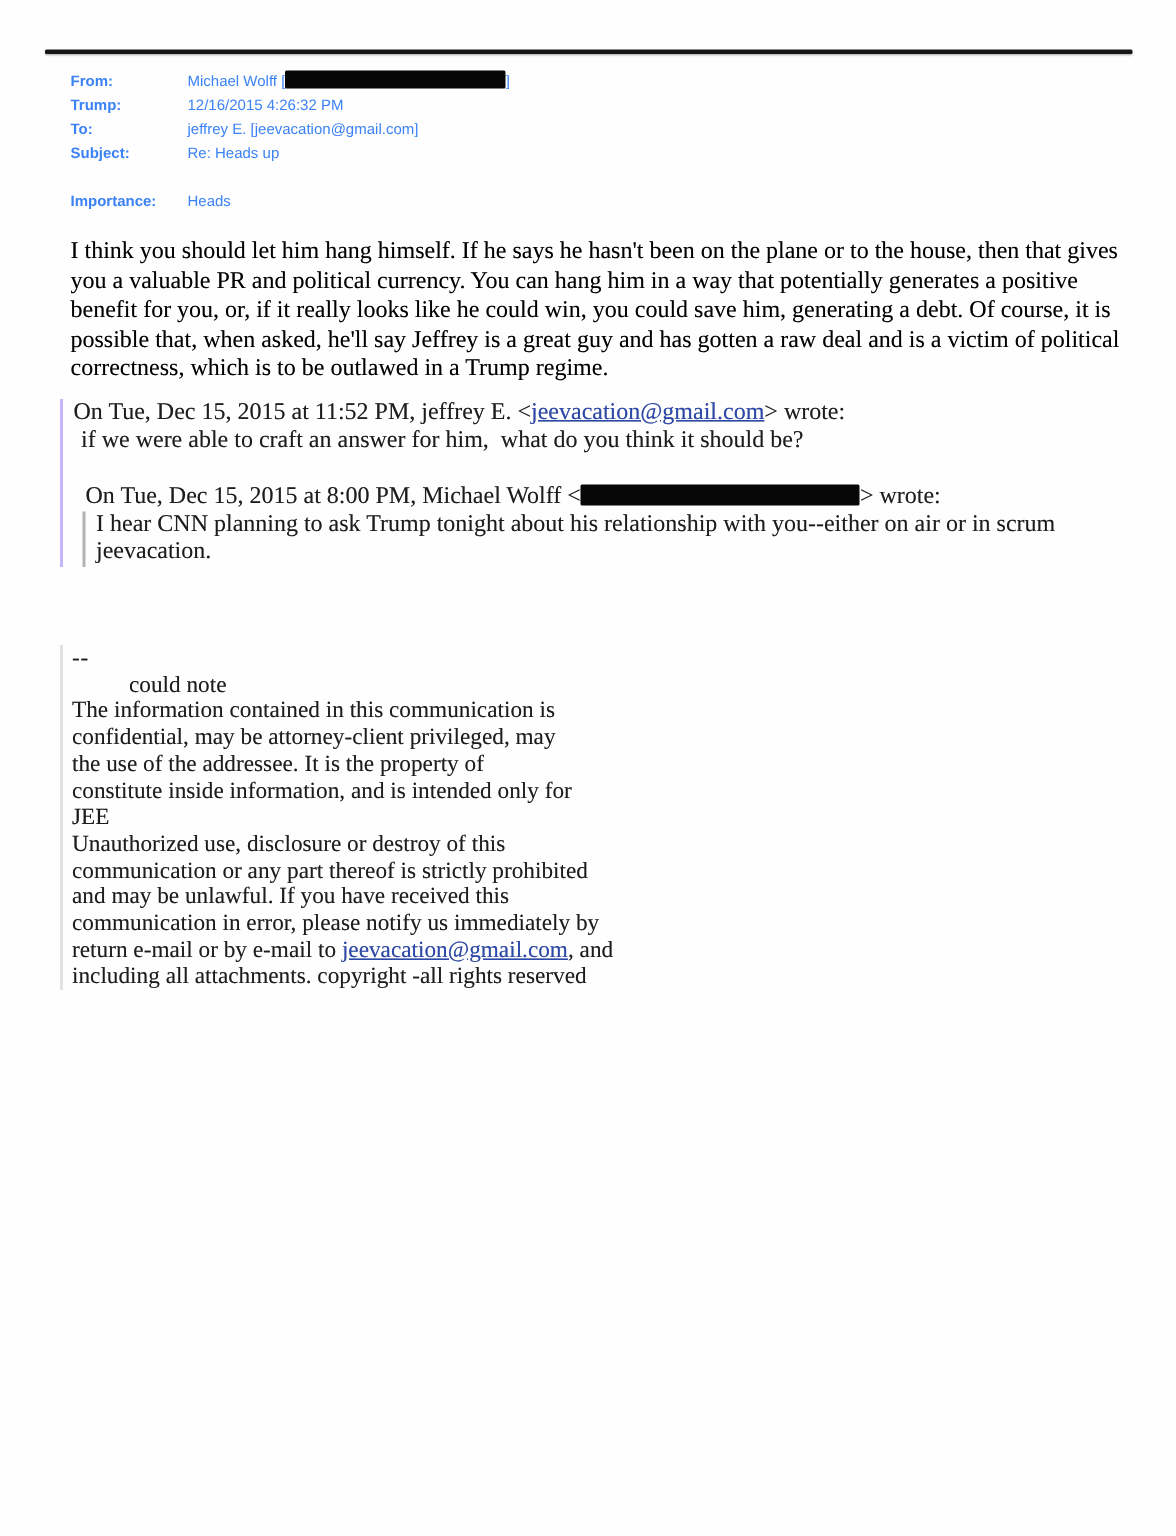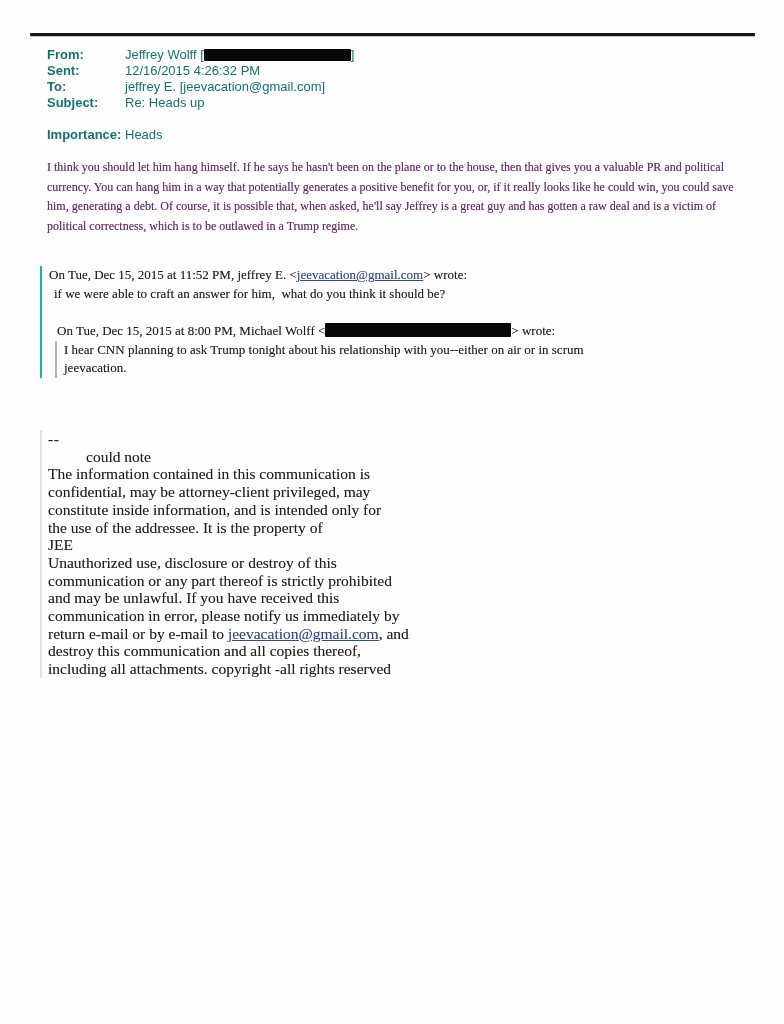--- a/index.html
+++ b/index.html
@@ -22,52 +22,52 @@
     width: 725px; height: 3px;
     background: #161616;
     border-radius: 1px;
     box-shadow: 0 1px 1px rgba(0,0,0,0.25);
   }
 
   
   .email-header {
     position: absolute; left: 47px; top: 47px;
     font-family: "Liberation Sans", sans-serif;
-    font-size: 13px; line-height: 16px; color: #0f766e;
+    font-size: 10px; line-height: 16px; color: #3b82f6;
   }
   .hrow { display: flex; }
   .hlabel { width: 78px; font-weight: bold; }
   .hval { white-space: nowrap; }
   .importance-row { margin-top: 16px; }
 
   .redaction {
     display: inline-block;
     background: #070707;
     vertical-align: -2px;
     border-radius: 1px;
   }
   .redaction.bar-1 { width: 147px; height: 12px; }
   .redaction.bar-2 { width: 186px; height: 14px; vertical-align: -2px; }
 
   
   .body-para {
     position: absolute; left: 47px; top: 158px;
     width: 704px;
-    font-size: 12px; line-height: 19.6px;
-    color: #701a75;
+    font-size: 16px; line-height: 19.6px;
+    color: #000000;
     text-shadow: 0 0 0.4px rgba(30,30,30,0.4);
   }
 
   
   .quote-block {
     position: absolute; left: 40px; top: 266px;
     width: 710px;
-    border-left: 2px solid #14b8a6;
+    border-left: 2px solid #c4b5fd;
     padding-left: 5px;
-    font-size: 13px; line-height: 18.6px;
+    font-size: 16px; line-height: 18.6px;
     color: #1d1d1d;
     text-shadow: 0 0 0.4px rgba(30,30,30,0.4);
   }
   .q1-intro { margin-left: 2px; }
   .q1-msg { margin-left: 7px; white-space: pre-wrap; }
   .q2-intro { margin-top: 19px; margin-left: 10px; }
   .q2-body {
     margin-left: 8px;
     border-left: 2px solid #b3b3b3;
     padding-left: 7px;
@@ -95,24 +95,24 @@
 </head>
 <body>
 
 <div class="page">
 
   <div class="top-rule"></div>
 
   <div class="email-header">
     <div class="hrow">
       <span class="hlabel">From:</span>
-      <span class="hval"><span>Jeffrey Wolff [</span><span class="redaction bar-1"></span><span>]</span></span>
+      <span class="hval"><span>Michael Wolff [</span><span class="redaction bar-1"></span><span>]</span></span>
     </div>
     <div class="hrow">
-      <span class="hlabel">Sent:</span>
+      <span class="hlabel">Trump:</span>
       <span class="hval">12/16/2015 4:26:32 PM</span>
     </div>
     <div class="hrow">
       <span class="hlabel">To:</span>
       <span class="hval">jeffrey E. [jeevacation@gmail.com]</span>
     </div>
     <div class="hrow">
       <span class="hlabel">Subject:</span>
       <span class="hval">Re: Heads up</span>
     </div>
@@ -133,25 +133,24 @@
       <div>I hear CNN planning to ask Trump tonight about his relationship with you--either on air or in scrum</div>
       <div>jeevacation.</div>
     </div>
   </div>
 
   <div class="signature">
     <div class="sig-sep">--</div>
     <div class="sig-note">could note</div>
     <div>The information contained in this communication is</div>
     <div>confidential, may be attorney-client privileged, may</div>
+    <div>the use of the addressee. It is the property of</div>
     <div>constitute inside information, and is intended only for</div>
-    <div>the use of the addressee. It is the property of</div>
     <div>JEE</div>
     <div>Unauthorized use, disclosure or destroy of this</div>
     <div>communication or any part thereof is strictly prohibited</div>
     <div>and may be unlawful. If you have received this</div>
     <div>communication in error, please notify us immediately by</div>
     <div><span>return e-mail or by e-mail to </span><a class="mail-link">jeevacation@gmail.com</a><span>, and</span></div>
-    <div>destroy this communication and all copies thereof,</div>
     <div>including all attachments. copyright -all rights reserved</div>
   </div>
 
 </div>
 
 </body></html>

